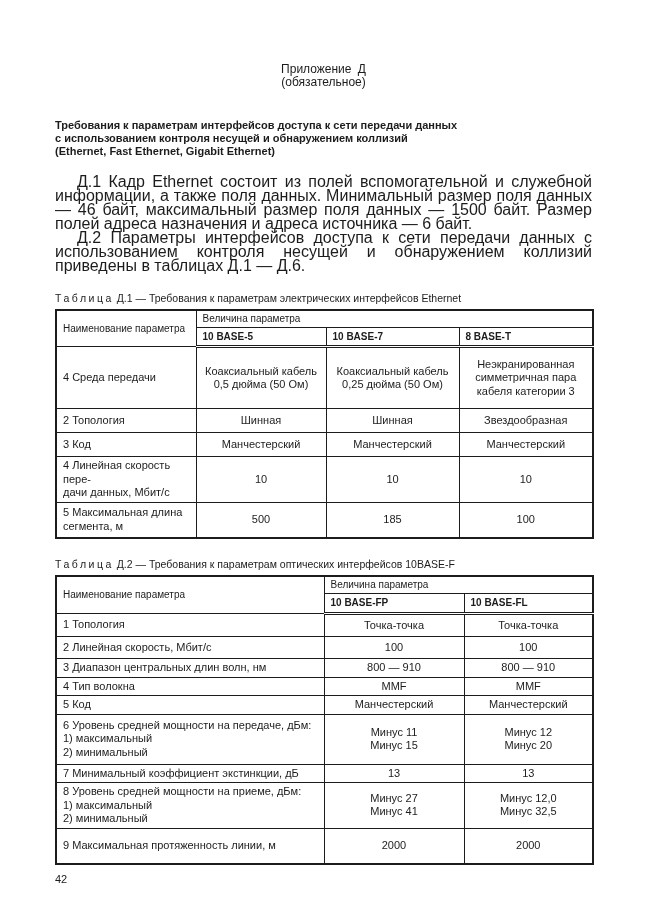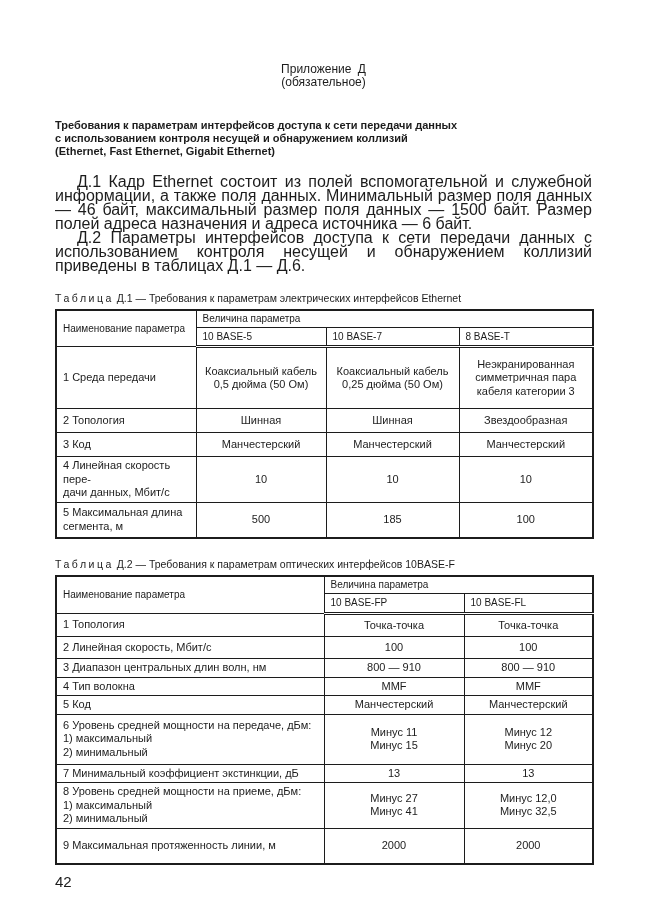--- a/index.html
+++ b/index.html
@@ -65,36 +65,36 @@
     padding: 2px 6px;
     box-sizing: border-box;
   }
   table.gost th {
     font-size: 10px;
     font-weight: normal;
     text-align: left;
     vertical-align: middle;
     line-height: 12px;
   }
-  table.gost thead tr.subhead th { border-bottom: 3px double #1c1c1c; }
+  table.gost thead tr.subhead th { border-bottom: 3px double #1c1c1c; font-weight: bold; }
   table.gost td {
     font-size: 11px;
     line-height: 13.5px;
     vertical-align: middle;
   }
   td.name { text-align: left; padding-left: 6px; }
   td.val  { text-align: center; }
   td.pre  { white-space: pre-line; }
   td.vt   { vertical-align: top; padding-top: 5px; }
   td.vb   { vertical-align: bottom; padding-bottom: 4px; }
 
   .page-number {
     margin-left: 55px;
     margin-top: 8px;
-    font-size: 15px;
+    font-size: 11px;
   }
 </style>
 </head>
 <body>
 
 <div class="page">
 
   <div class="content">
 
     <div class="appendix">
@@ -132,21 +132,21 @@
           <th colspan="3">Величина параметра</th>
         </tr>
         <tr class="subhead" style="height:19px">
           <th>10 BASE-5</th>
           <th>10 BASE-7</th>
           <th>8 BASE-T</th>
         </tr>
       </thead>
       <tbody>
         <tr style="height:62px">
-          <td class="name vt">1 Среда передачи</td>
+          <td class="name vt">4 Среда передачи</td>
           <td class="val">Коаксиальный кабель 0,5 дюйма (50 Ом)</td>
           <td class="val">Коаксиальный кабель 0,25 дюйма (50 Ом)</td>
           <td class="val">Неэкранированная симметричная пара кабеля категории 3</td>
         </tr>
         <tr style="height:24px">
           <td class="name">2 Топология</td>
           <td class="val">Шинная</td>
           <td class="val">Шинная</td>
           <td class="val">Звездообразная</td>
         </tr>

